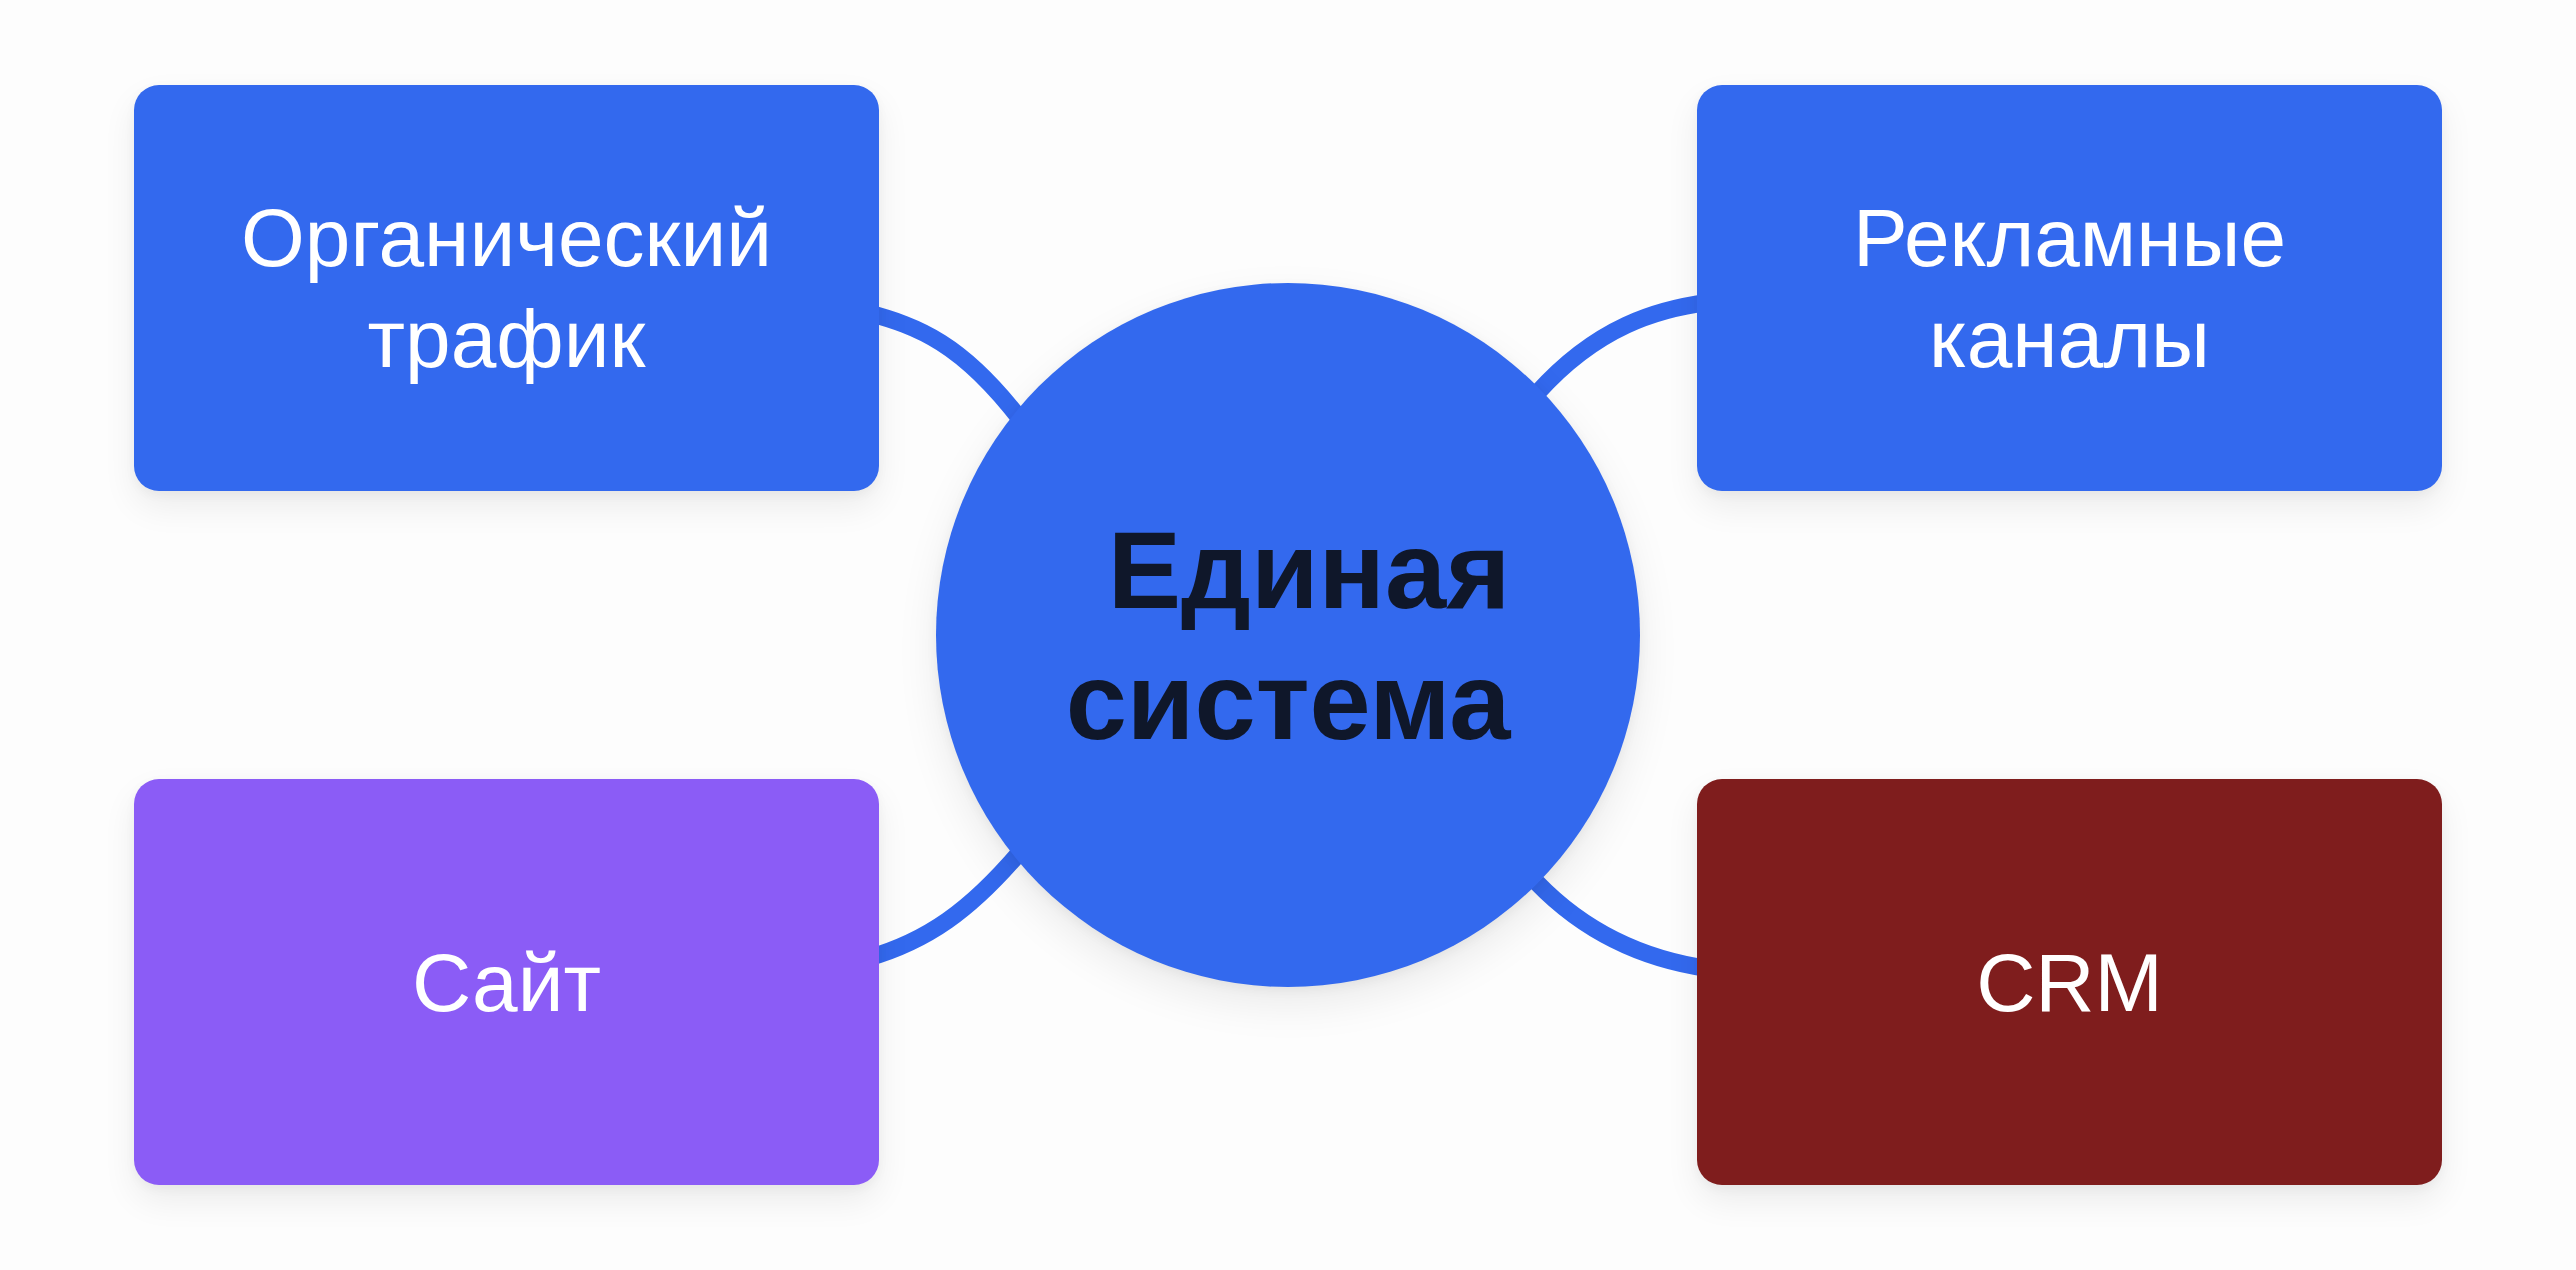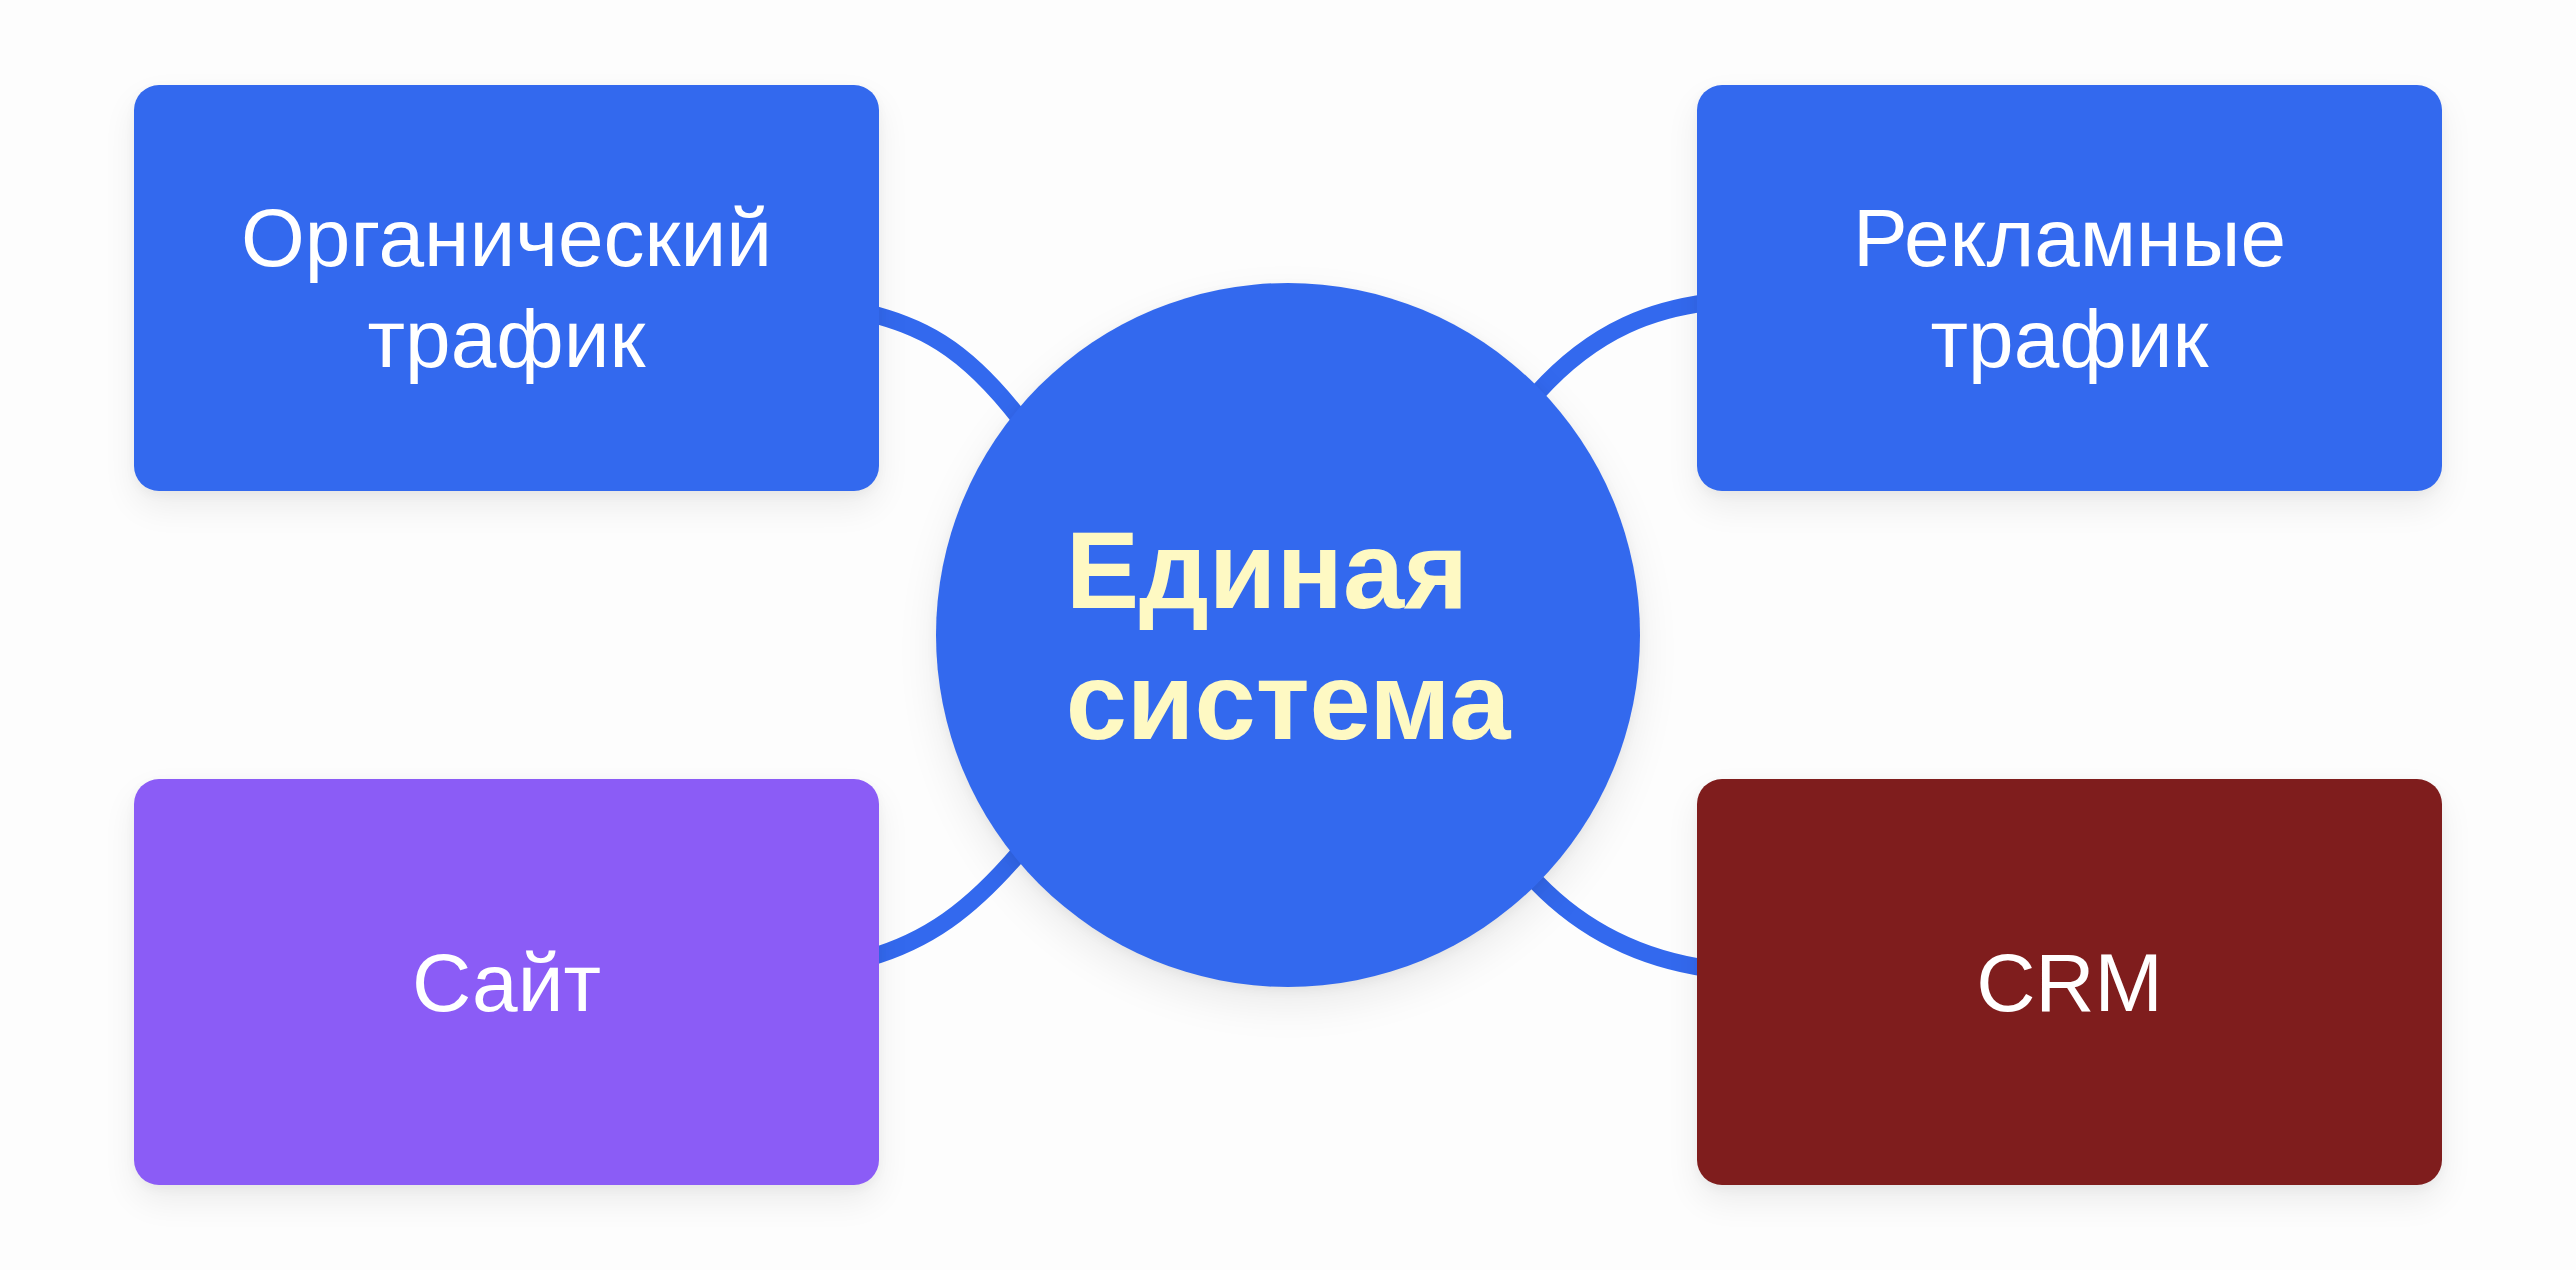--- a/index.html
+++ b/index.html
@@ -48,22 +48,22 @@
     .center-circle {
       position: absolute;
       left: 936px;
       top: 283px;
       width: 704px;
       height: 704px;
       border-radius: 50%;
       display: flex;
       align-items: center;
       justify-content: center;
-      text-align: left;
-      color: #fef9c3;
+      text-align: right;
+      color: #0f172a;
       font-size: 110px;
       font-weight: 700;
       line-height: 131px;
       box-shadow: 0 17px 43px rgba(0,0,0,0.08), 0 3.4px 12px rgba(0,0,0,0.05);
       z-index: 3;
       cursor: pointer;
     }
     .center-circle .label { white-space: pre-line; }
   </style>
 </head>
@@ -78,21 +78,21 @@
     <path d="M 1990 1128 C 1920 1118, 1850 1090, 1790 1028" fill="none" stroke="#3369EE" stroke-width="20" stroke-linecap="butt"></path>
   </svg>
 
   <div id="box-organic" class="node-box" style="background:#3369EE;">
     <span class="label">Органический
 трафик</span>
   </div>
 
   <div id="box-ads" class="node-box" style="background:#3369EE;">
     <span class="label">Рекламные
-трафик</span>
+каналы</span>
   </div>
 
   <div id="box-site" class="node-box" style="background:#8b5cf6;">
     <span class="label">Сайт</span>
   </div>
 
   <div id="box-crm" class="node-box" style="background:#7f1d1d;text-align:center;">
     <span class="label">CRM</span>
   </div>
 

